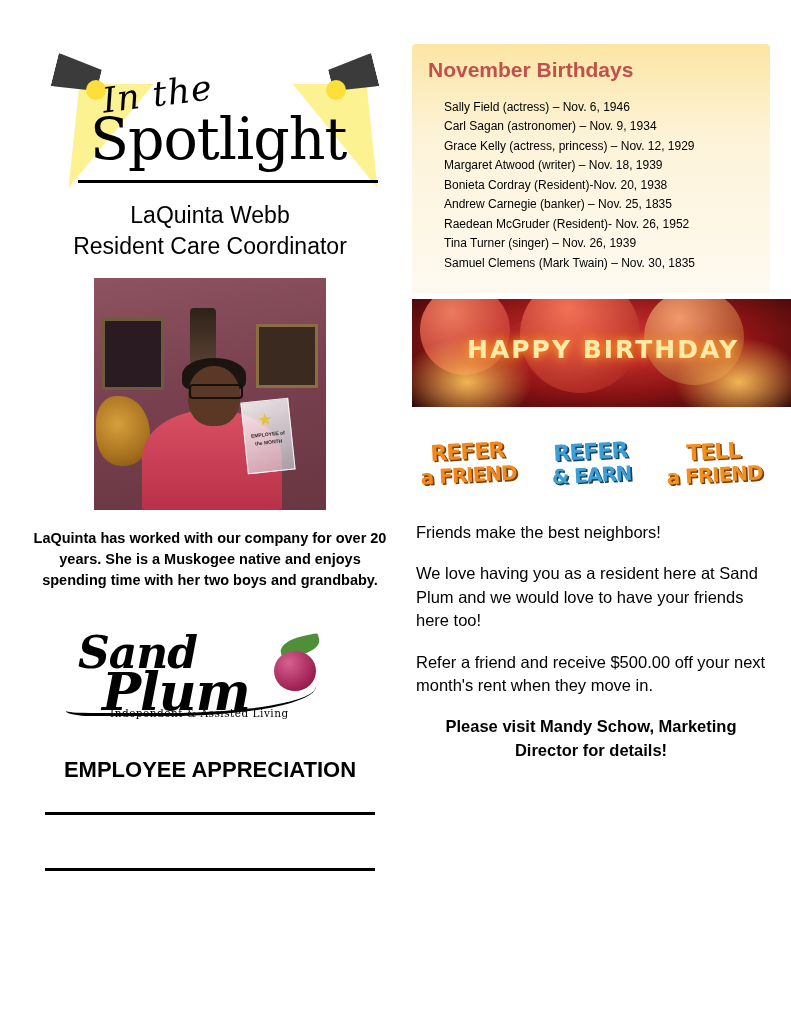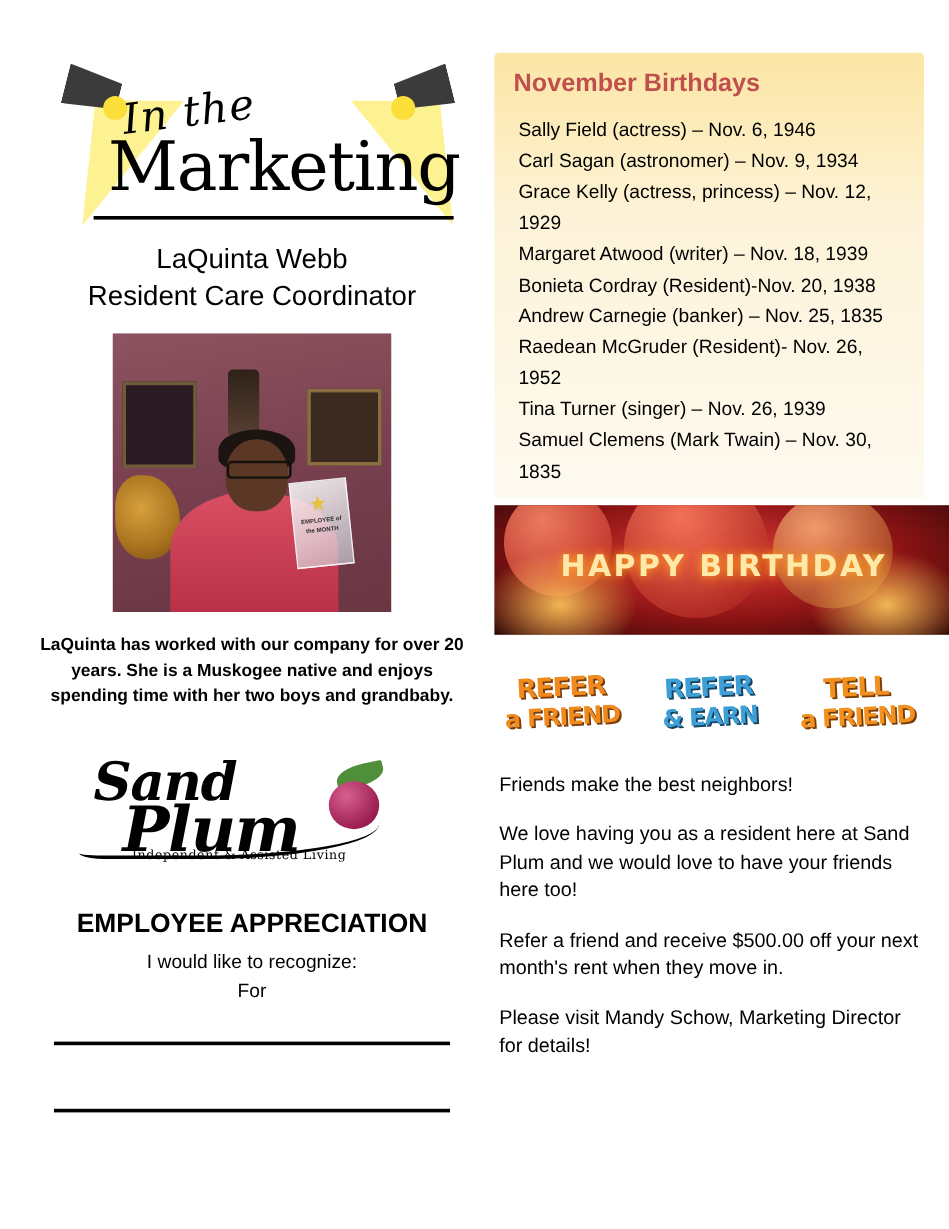--- a/index.html
+++ b/index.html
@@ -350,23 +350,23 @@
     padding: 14px 16px 4px;
   }
   .birthday-title {
     font-size: 21px;
     font-weight: bold;
     color: #c0504d;
     margin-bottom: 14px;
   }
   .birthday-list {
     list-style: none;
-    margin: 4px;
+    margin: 16px;
     padding: 0;
-    font-size: 16px;
+    font-size: 12px;
     line-height: 1.62;
   }
 
   .bday-banner {
     margin: 6px 0 0;
     width: 334px;
     height: 108px;
     position: relative;
     overflow: hidden;
     background: radial-gradient(ellipse at 50% 40%, #e03b3b 0%, #8d1414 55%, #2b0606 100%);
@@ -429,38 +429,38 @@
   .badge-orange .l1, .badge-orange .l2 { color: #f08a1e; text-shadow: 1.5px 1.5px 0 #7a3d06; }
   .badge-blue .l1, .badge-blue .l2 { color: #3d9fd6; text-shadow: 1.5px 1.5px 0 #14425e; }
   .badge-orange2 .l1, .badge-orange2 .l2 { color: #f2901f; text-shadow: 1.5px 1.5px 0 #7a3d06; }
 
   .promo {
     margin: 36px 4px 0;
     font-size: 16.5px;
     line-height: 1.42;
   }
   .promo p { margin: 0 0 18px; }
-  .promo p.bold { font-weight: normal; }
+  .promo p.bold { font-weight: bold; text-align: center; }
 </style>
 </head>
 <body>
 
 <div class="page">
 
   <div class="left-col">
 
     <div class="spotlight-logo">
       <div class="beam beam-left"></div>
       <div class="beam beam-right"></div>
       <div class="lamp left"></div>
       <div class="lamp right"></div>
       <div class="lamp-glow left"></div>
       <div class="lamp-glow right"></div>
       <div class="spot-text-in">In the</div>
-      <div class="spot-text-main">Marketing</div>
+      <div class="spot-text-main">Spotlight</div>
       <div class="spot-rule"></div>
     </div>
 
     <div class="employee-name">
       <div>LaQuinta Webb</div>
       <div>Resident Care Coordinator</div>
     </div>
 
     <div class="photo-wrap">
       <div class="photo"></div>
@@ -483,24 +483,20 @@
     <div class="sandplum">
       <div class="sp-swoosh"></div>
       <div class="sp-sand">Sand</div>
       <div class="sp-plum">Plum</div>
       <div class="sp-leaf"></div>
       <div class="sp-fruit"></div>
       <div class="sp-tag">Independent &amp; Assisted Living</div>
     </div>
 
     <div class="emp-appreciation">EMPLOYEE APPRECIATION</div>
-    <div class="recognize">
-      <div>I would like to recognize:</div>
-      <div>For</div>
-    </div>
 
     <div class="sig-line"></div>
     <div class="sig-line second"></div>
   </div>
 
   <div class="right-col">
 
     <div class="birthday-box">
       <div class="birthday-title">November Birthdays</div>
       <ul class="birthday-list">

